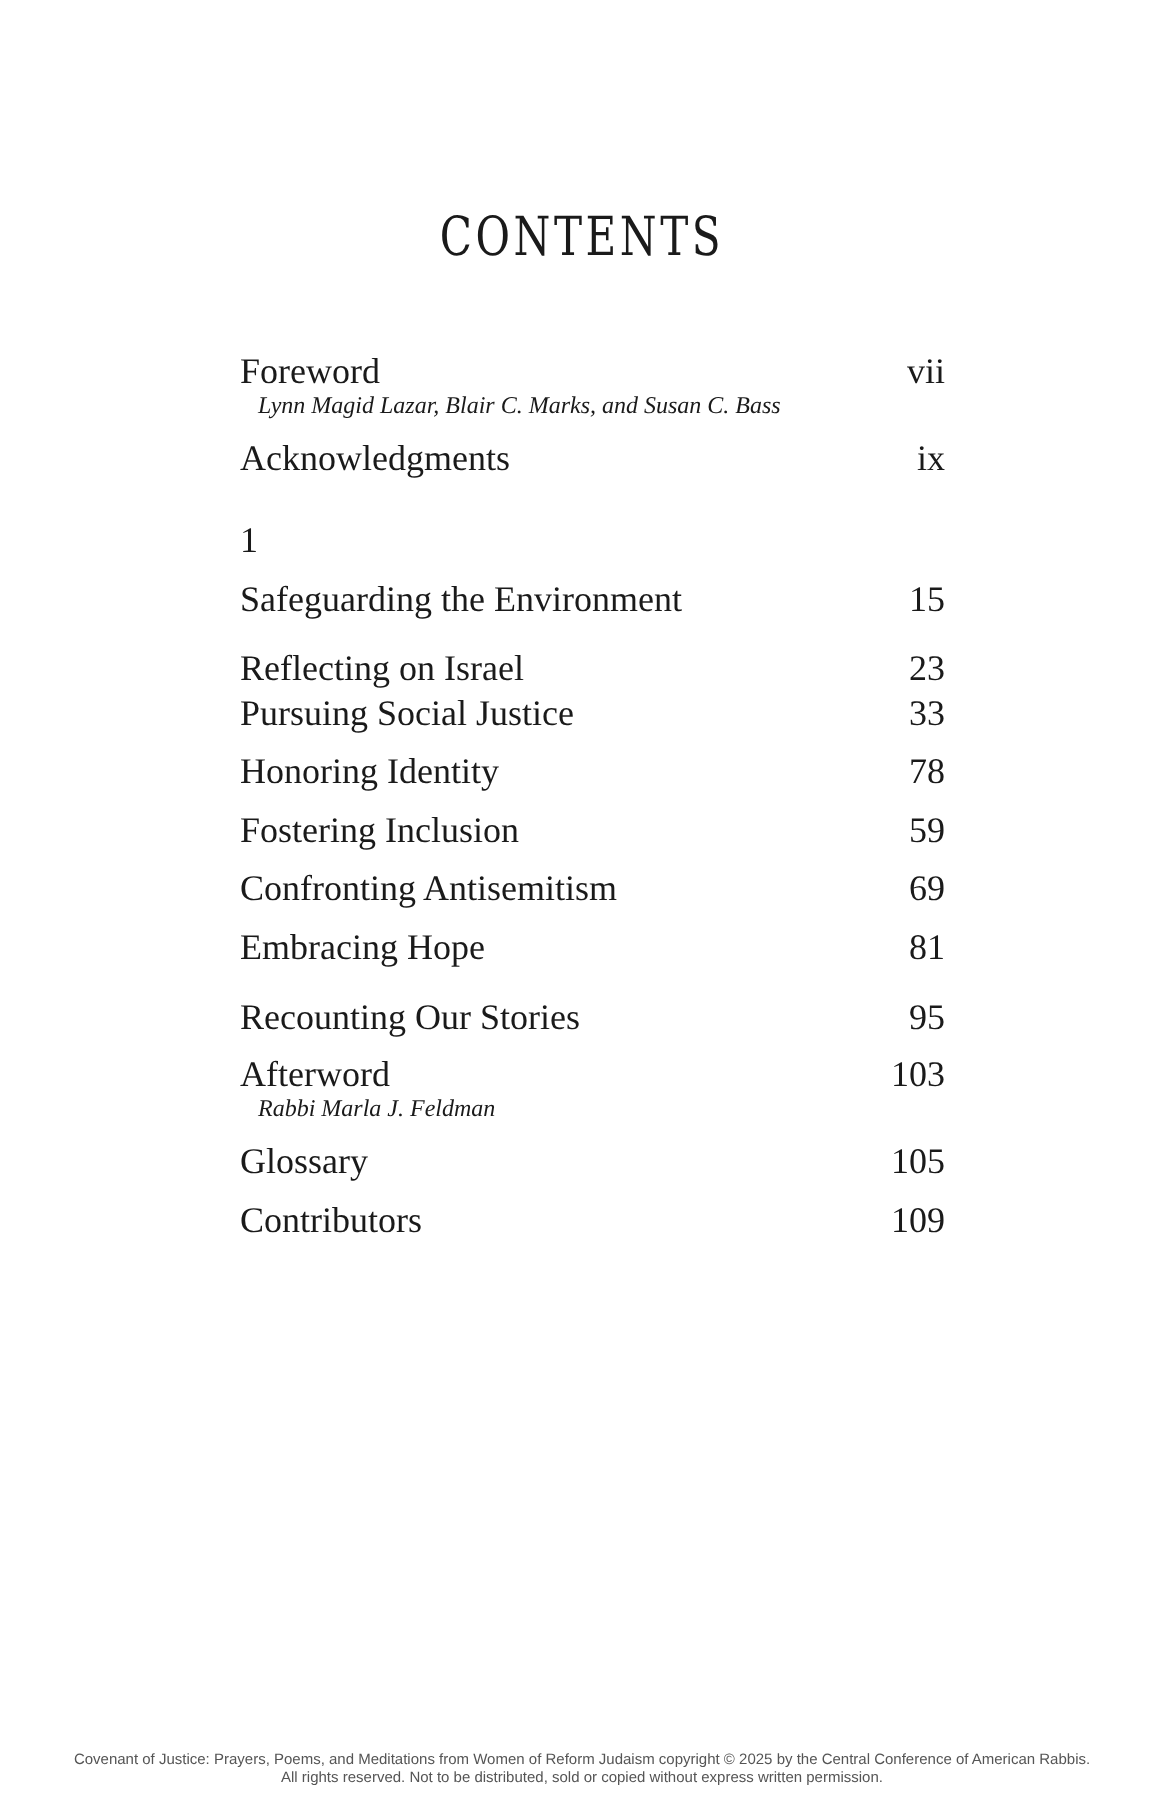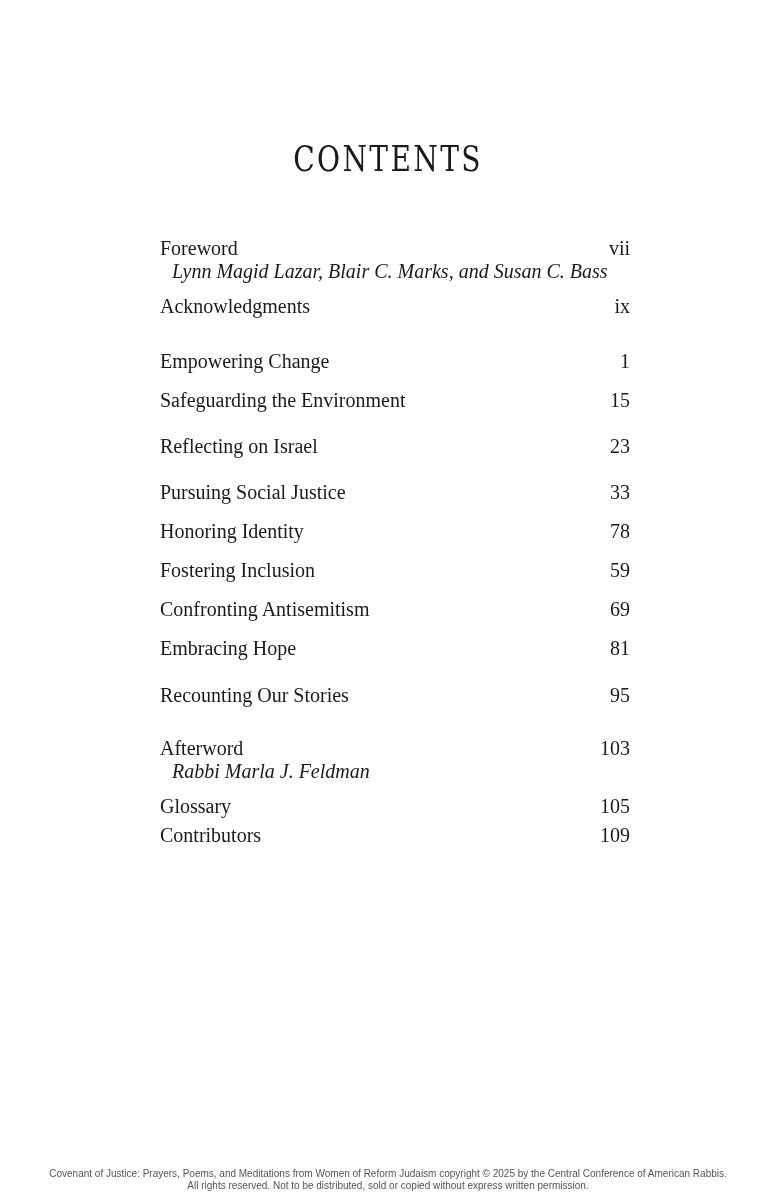--- a/index.html
+++ b/index.html
@@ -7,23 +7,23 @@
     width: 776px; height: 1200px; background: #ffffff; position: relative;
     font-family: "Liberation Serif", "DejaVu Serif", serif; color: #1a1a1a; overflow: hidden;
   }
   .title {
     position: absolute; top: 138px; left: 0; width: 776px; text-align: center;
     font-size: 36px; letter-spacing: 3px; font-weight: normal;
     transform: scaleX(0.78); transform-origin: center;
     font-family: "DejaVu Serif", "Liberation Serif", serif;
   }
   .toc { position: absolute; left: 160px; width: 470px; top: 234px; }
-  .entry { display: flex; justify-content: space-between; align-items: baseline; font-size: 20px; line-height: 28px; }
+  .entry { display: flex; justify-content: space-between; align-items: baseline; font-size: 24px; line-height: 28px; }
   .entry .page { text-align: left; }
-  .sub { font-style: italic; font-size: 20px; line-height: 22px; padding-left: 12px; margin-top: -2px; }
+  .sub { font-style: italic; font-size: 16px; line-height: 22px; padding-left: 12px; margin-top: -2px; }
   .footer {
     position: absolute; top: 1168px; left: 0; width: 776px; text-align: center;
     font-family: "Liberation Sans", sans-serif; font-size: 10px; color: #555; line-height: 12px;
   }
 </style>
 </head>
 <body>
 
 <div class="title">CONTENTS</div>
 
@@ -33,28 +33,27 @@
         <span>Foreword</span>
         <span class="page">vii</span>
       </div>
     <div class="sub">Lynn Magid Lazar, Blair C. Marks, and Susan C. Bass</div>
   </div>
   <div class="entry" style="margin-bottom:27px">
       <span>Acknowledgments</span>
       <span class="page">ix</span>
     </div>
   <div class="entry" style="margin-bottom:11px">
-      <span>Empowering Change</span>
       <span class="page">1</span>
     </div>
   <div class="entry" style="margin-bottom:18px">
       <span>Safeguarding the Environment</span>
       <span class="page">15</span>
     </div>
-  <div class="entry" style="margin-bottom:18px">
+  <div class="entry" style="margin-bottom:2px">
       <span>Reflecting on Israel</span>
       <span class="page">23</span>
     </div>
   <div class="entry" style="margin-bottom:11px">
       <span>Pursuing Social Justice</span>
       <span class="page">33</span>
     </div>
   <div class="entry" style="margin-bottom:11px">
       <span>Honoring Identity</span>
       <span class="page">78</span>
@@ -64,32 +63,32 @@
       <span class="page">59</span>
     </div>
   <div class="entry" style="margin-bottom:11px">
       <span>Confronting Antisemitism</span>
       <span class="page">69</span>
     </div>
   <div class="entry" style="margin-bottom:19px">
       <span>Embracing Hope</span>
       <span class="page">81</span>
     </div>
-  <div class="entry" style="margin-bottom:25px">
+  <div class="entry" style="margin-bottom:10px">
       <span>Recounting Our Stories</span>
       <span class="page">95</span>
     </div>
   <div style="margin-bottom:10px">
     <div class="entry">
         <span>Afterword</span>
         <span class="page">103</span>
       </div>
     <div class="sub">Rabbi Marla J. Feldman</div>
   </div>
-  <div class="entry" style="margin-bottom:1px">
+  <div class="entry" style="margin-bottom:11px">
       <span>Glossary</span>
       <span class="page">105</span>
     </div>
   <div class="entry">
       <span>Contributors</span>
       <span class="page">109</span>
     </div>
 </div>
 
 <div class="footer">

